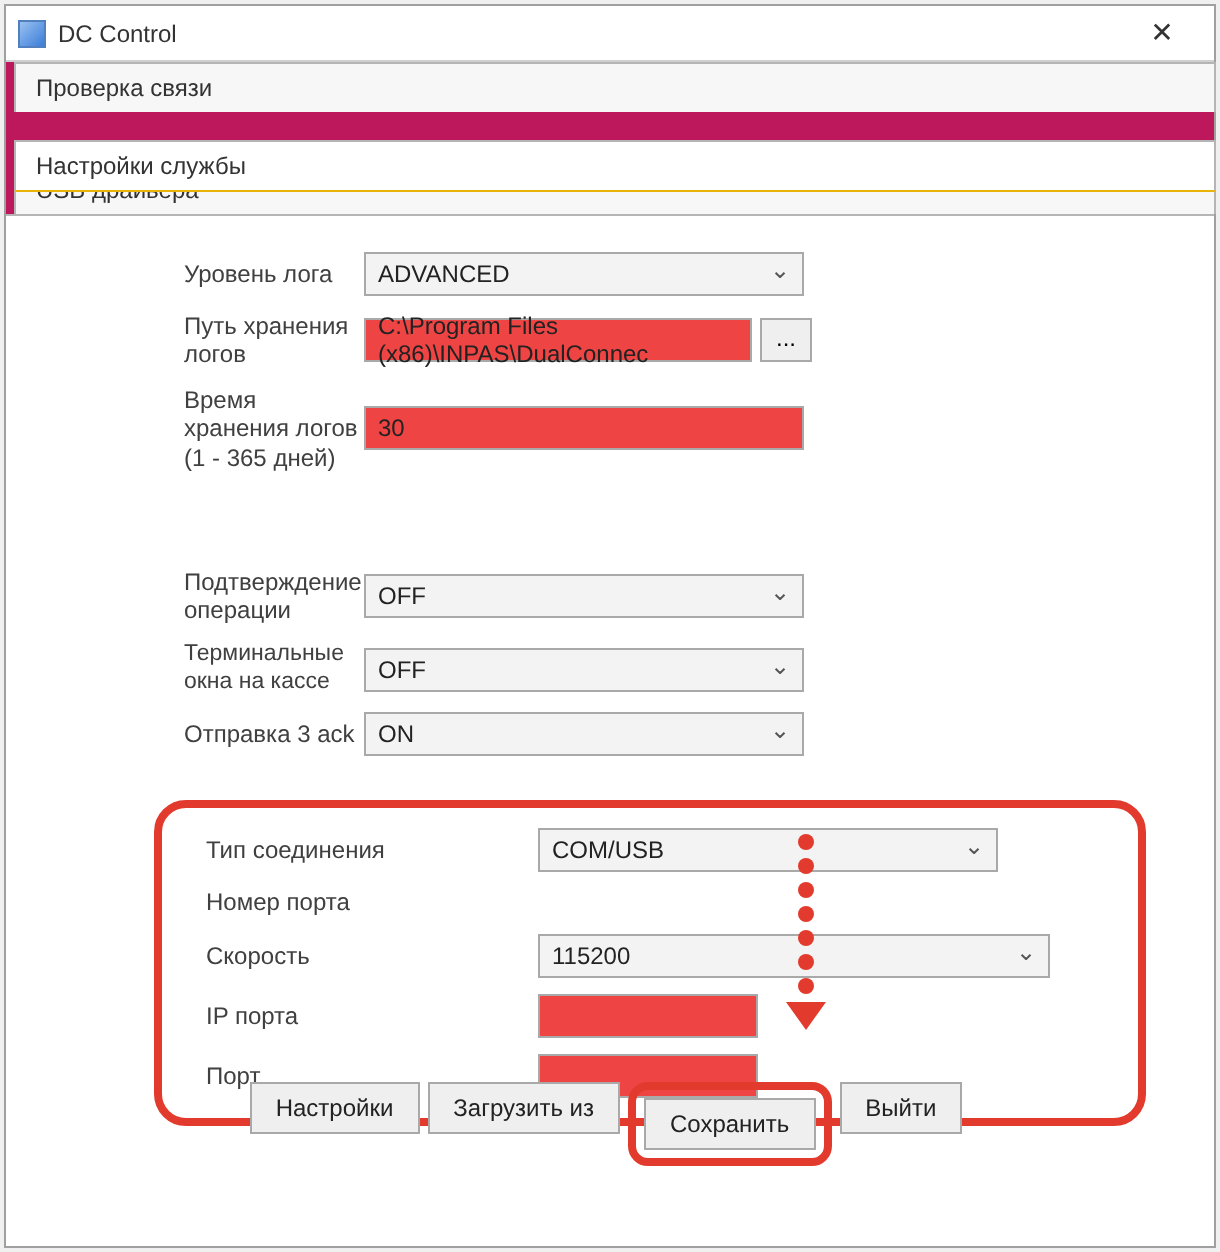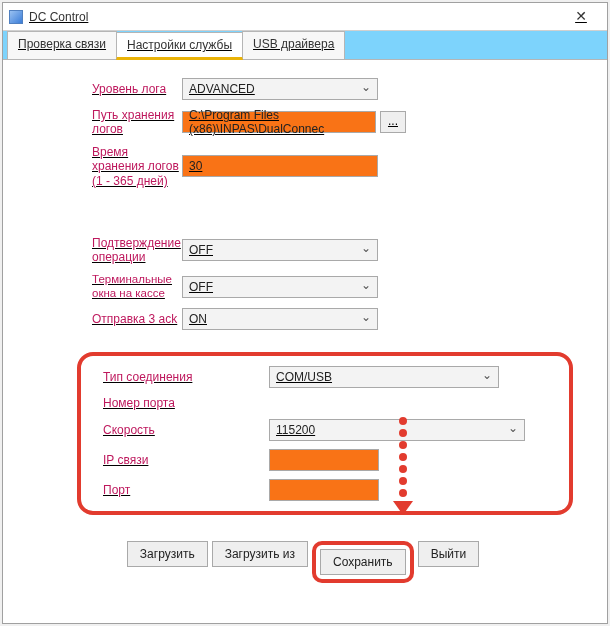--- a/index.html
+++ b/index.html
@@ -11,21 +11,20 @@
   height: 626px;
   overflow: hidden;
 }
 .window {
   background: #fff;
   border: 1px solid #a0a0a0;
   width: 606px;
   height: 622px;
   margin: 2px;
   position: relative;
-  text-decoration: underline;
 }
 .titlebar {
   display: flex;
   align-items: center;
   height: 28px;
   padding: 0 6px;
   background: #fff;
   border-bottom: 1px solid #d0d0d0;
 }
 .title-icon {
@@ -41,78 +40,79 @@
   height: 24px;
   text-align: center;
   line-height: 22px;
   font-size: 14px;
   color: #333;
   cursor: pointer;
 }
 .tabs {
   display: flex;
   padding-left: 4px;
-  background: #7dd3fc;
+  background: #be185d;
+  flex-direction: column;
 }
 .tab {
   padding: 5px 10px;
   border: 1px solid #b5b5b5;
   border-bottom: none;
   margin-right: -1px;
   background: #f7f7f7;
   cursor: pointer;
   font-size: 12px;
   color: #333;
 }
 .tab.active {
   background: #fff;
   position: relative;
-  top: 1px;
-  border-bottom: 3px solid #eab308;
+  top: 14px;
+  border-bottom: 1px solid #eab308;
   z-index: 2;
 }
 .tab-panel {
   border-top: 1px solid #b5b5b5;
   padding: 18px 14px 10px 14px;
   position: relative;
 }
 .row {
   display: flex;
   align-items: center;
   margin-bottom: 8px;
 }
 .label {
   width: 165px;
   padding-left: 75px;
-  color: #be185d;
+  color: #404040;
   font-size: 12px;
   line-height: 1.2;
 }
 .ctrl { flex: 1; display: flex; }
 .select, .input {
-  width: 196px;
+  width: 220px;
   height: 22px;
   border: 1px solid #a9a9a9;
   background: #f3f3f3;
   padding: 2px 6px;
   font-size: 12px;
   color: #222;
   display: flex;
   align-items: center;
   position: relative;
 }
 .select::after {
   content: "⌄";
   position: absolute;
   right: 6px;
   top: 1px;
   color: #555;
   font-size: 12px;
 }
-.input.white { background: #f97316; }
+.input.white { background: #ef4444; }
 .input.narrow { width: 110px; }
 .browse-btn {
   width: 26px;
   height: 22px;
   border: 1px solid #a9a9a9;
   background: #efefef;
   margin-left: 4px;
   text-align: center;
   line-height: 18px;
   cursor: pointer;
@@ -247,21 +247,21 @@
       <div class="row">
         <div class="label">Номер порта</div>
       </div>
       <div class="row">
         <div class="label">Скорость</div>
         <div class="ctrl">
             <div class="select" style="width:256px">115200</div>
           </div>
       </div>
       <div class="row">
-        <div class="label">IP связи</div>
+        <div class="label">IP порта</div>
         <div class="ctrl">
             <div class="input white narrow"></div>
           </div>
       </div>
       <div class="row" style="margin-bottom:2px">
         <div class="label">Порт</div>
         <div class="ctrl">
             <div class="input white narrow"></div>
           </div>
       </div>
@@ -274,21 +274,21 @@
       <div class="dot"></div>
       <div class="dot"></div>
     <div class="dot"></div>
       <div class="dot"></div>
       <div class="dot"></div>
     <div class="dot"></div>
     <div class="arrow-head"></div>
   </div>
 
   <div class="buttons">
-    <button class="btn">Загрузить</button>
+    <button class="btn">Настройки</button>
     <button class="btn">Загрузить из</button>
     <span class="save-hl">
       <button class="btn">Сохранить</button>
     </span>
     <button class="btn">Выйти</button>
   </div>
 
 </div>
 
 </body></html>

